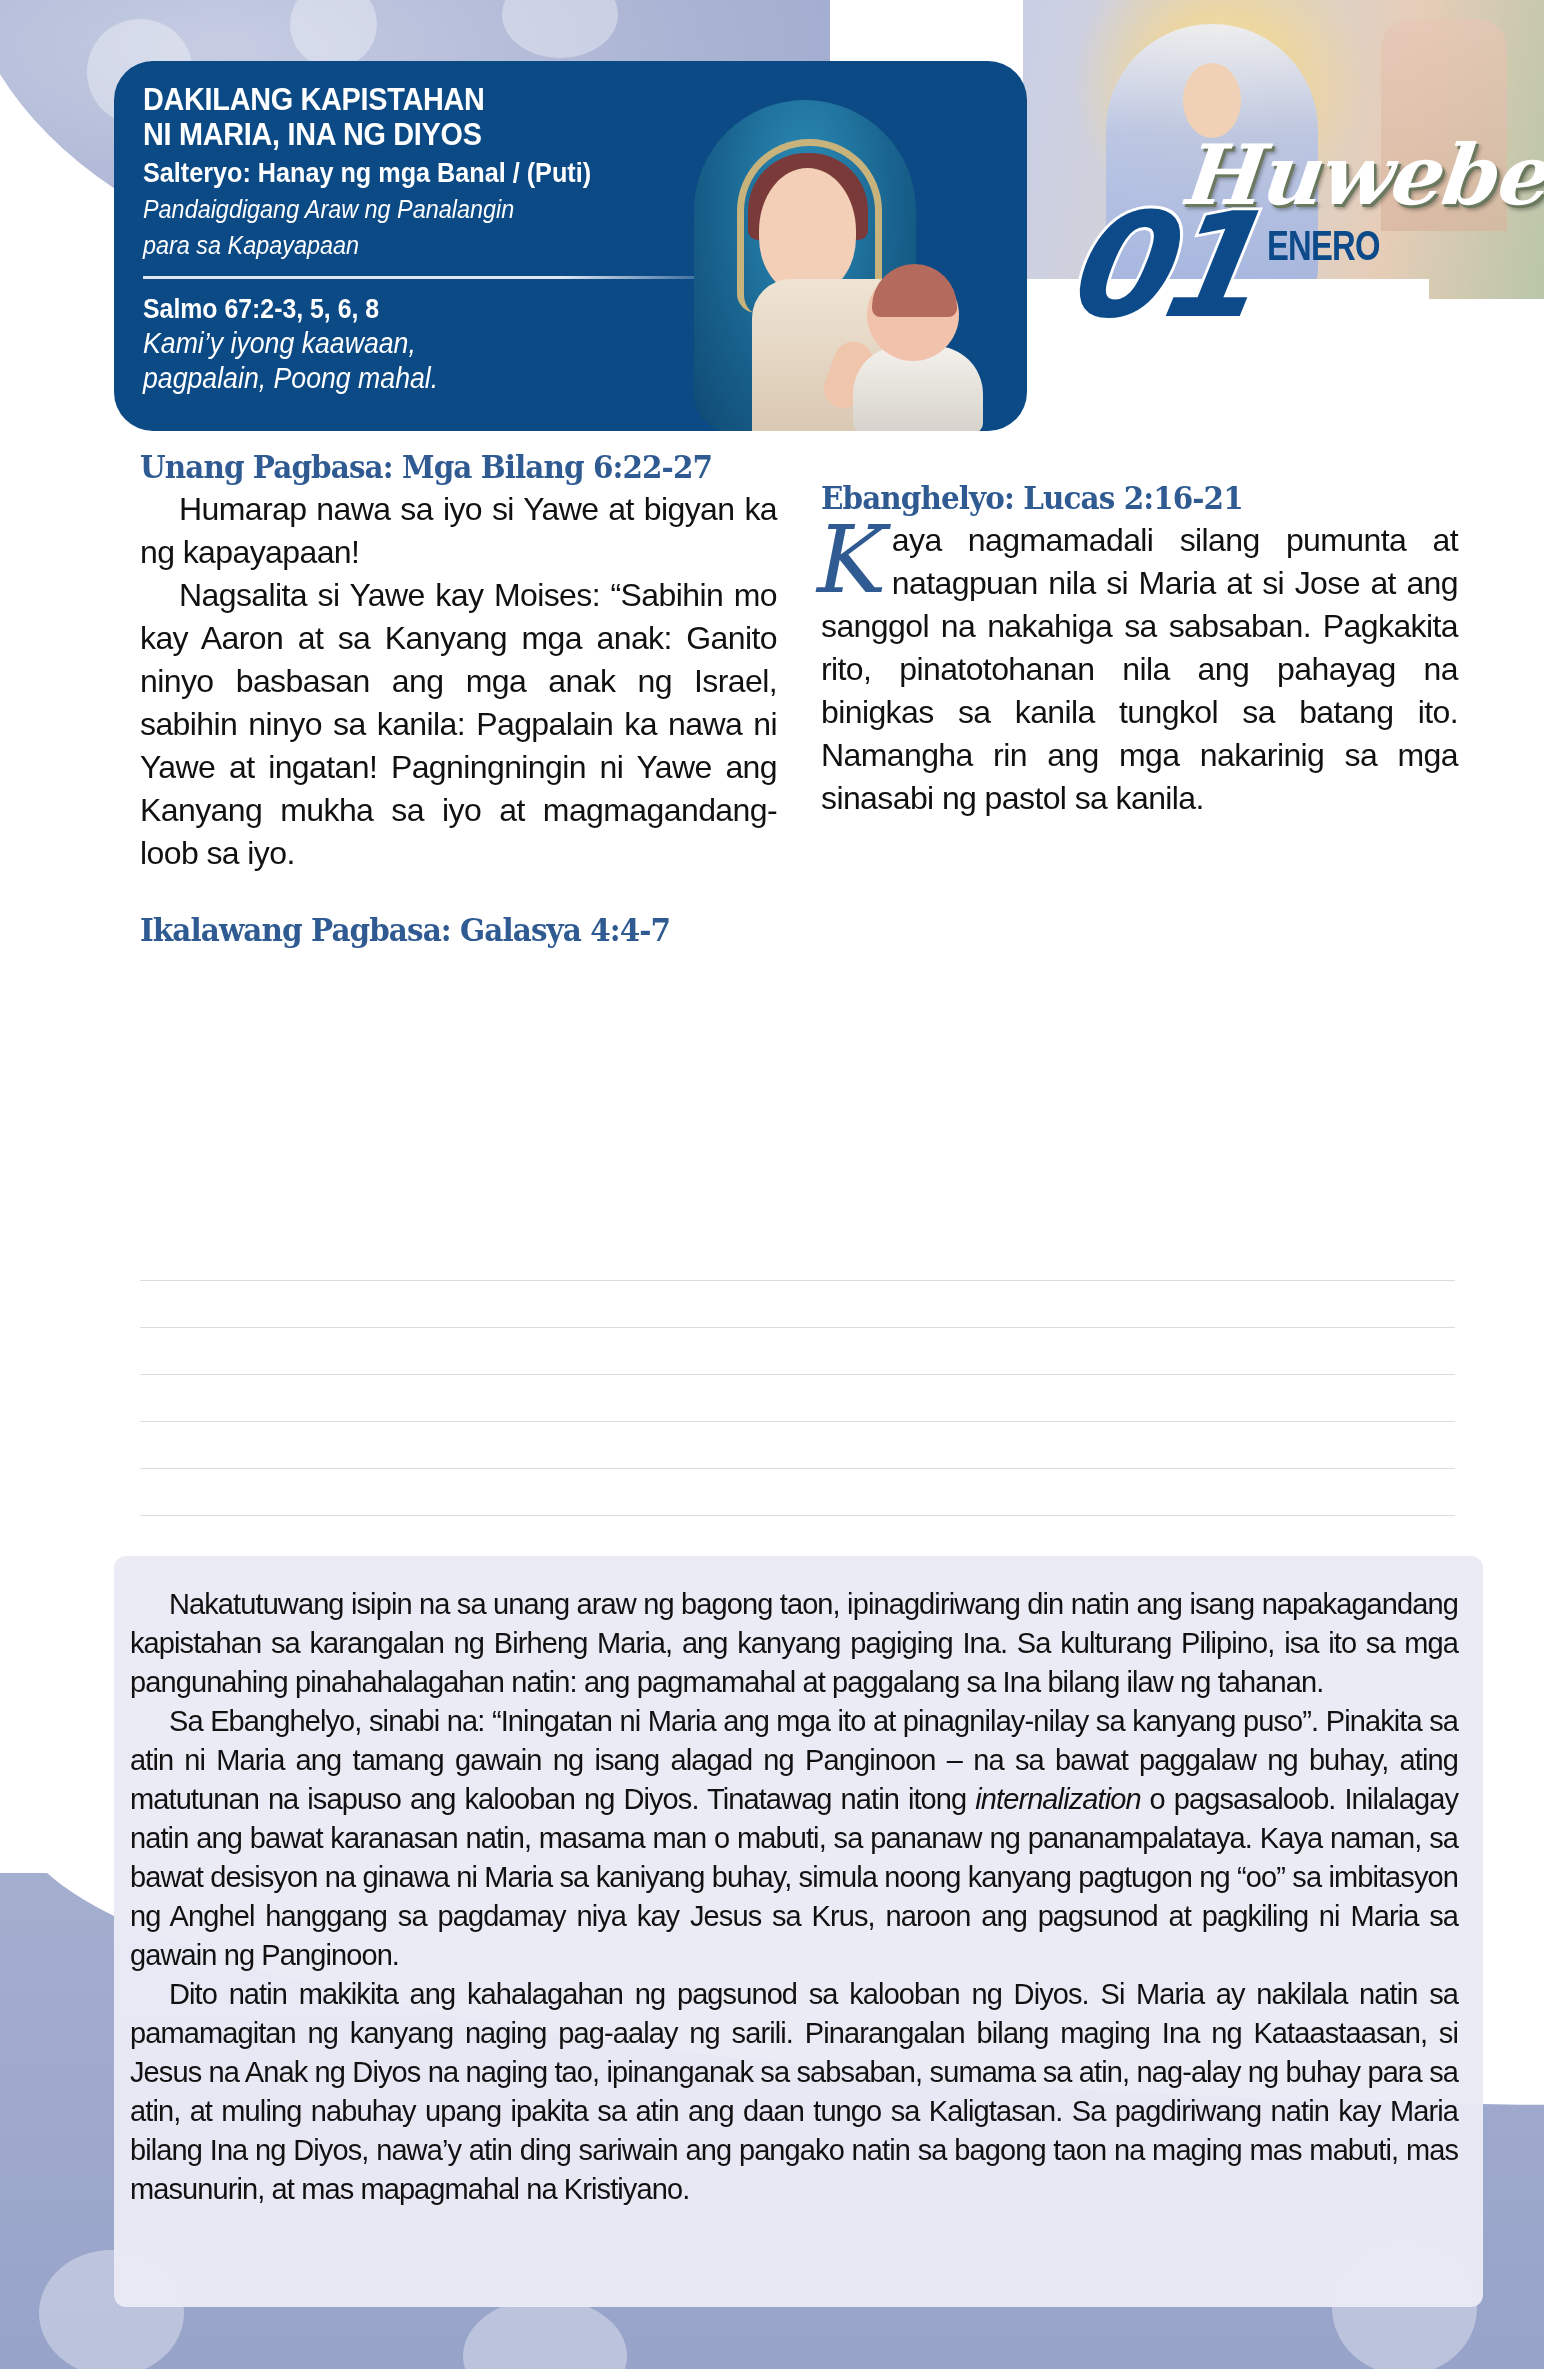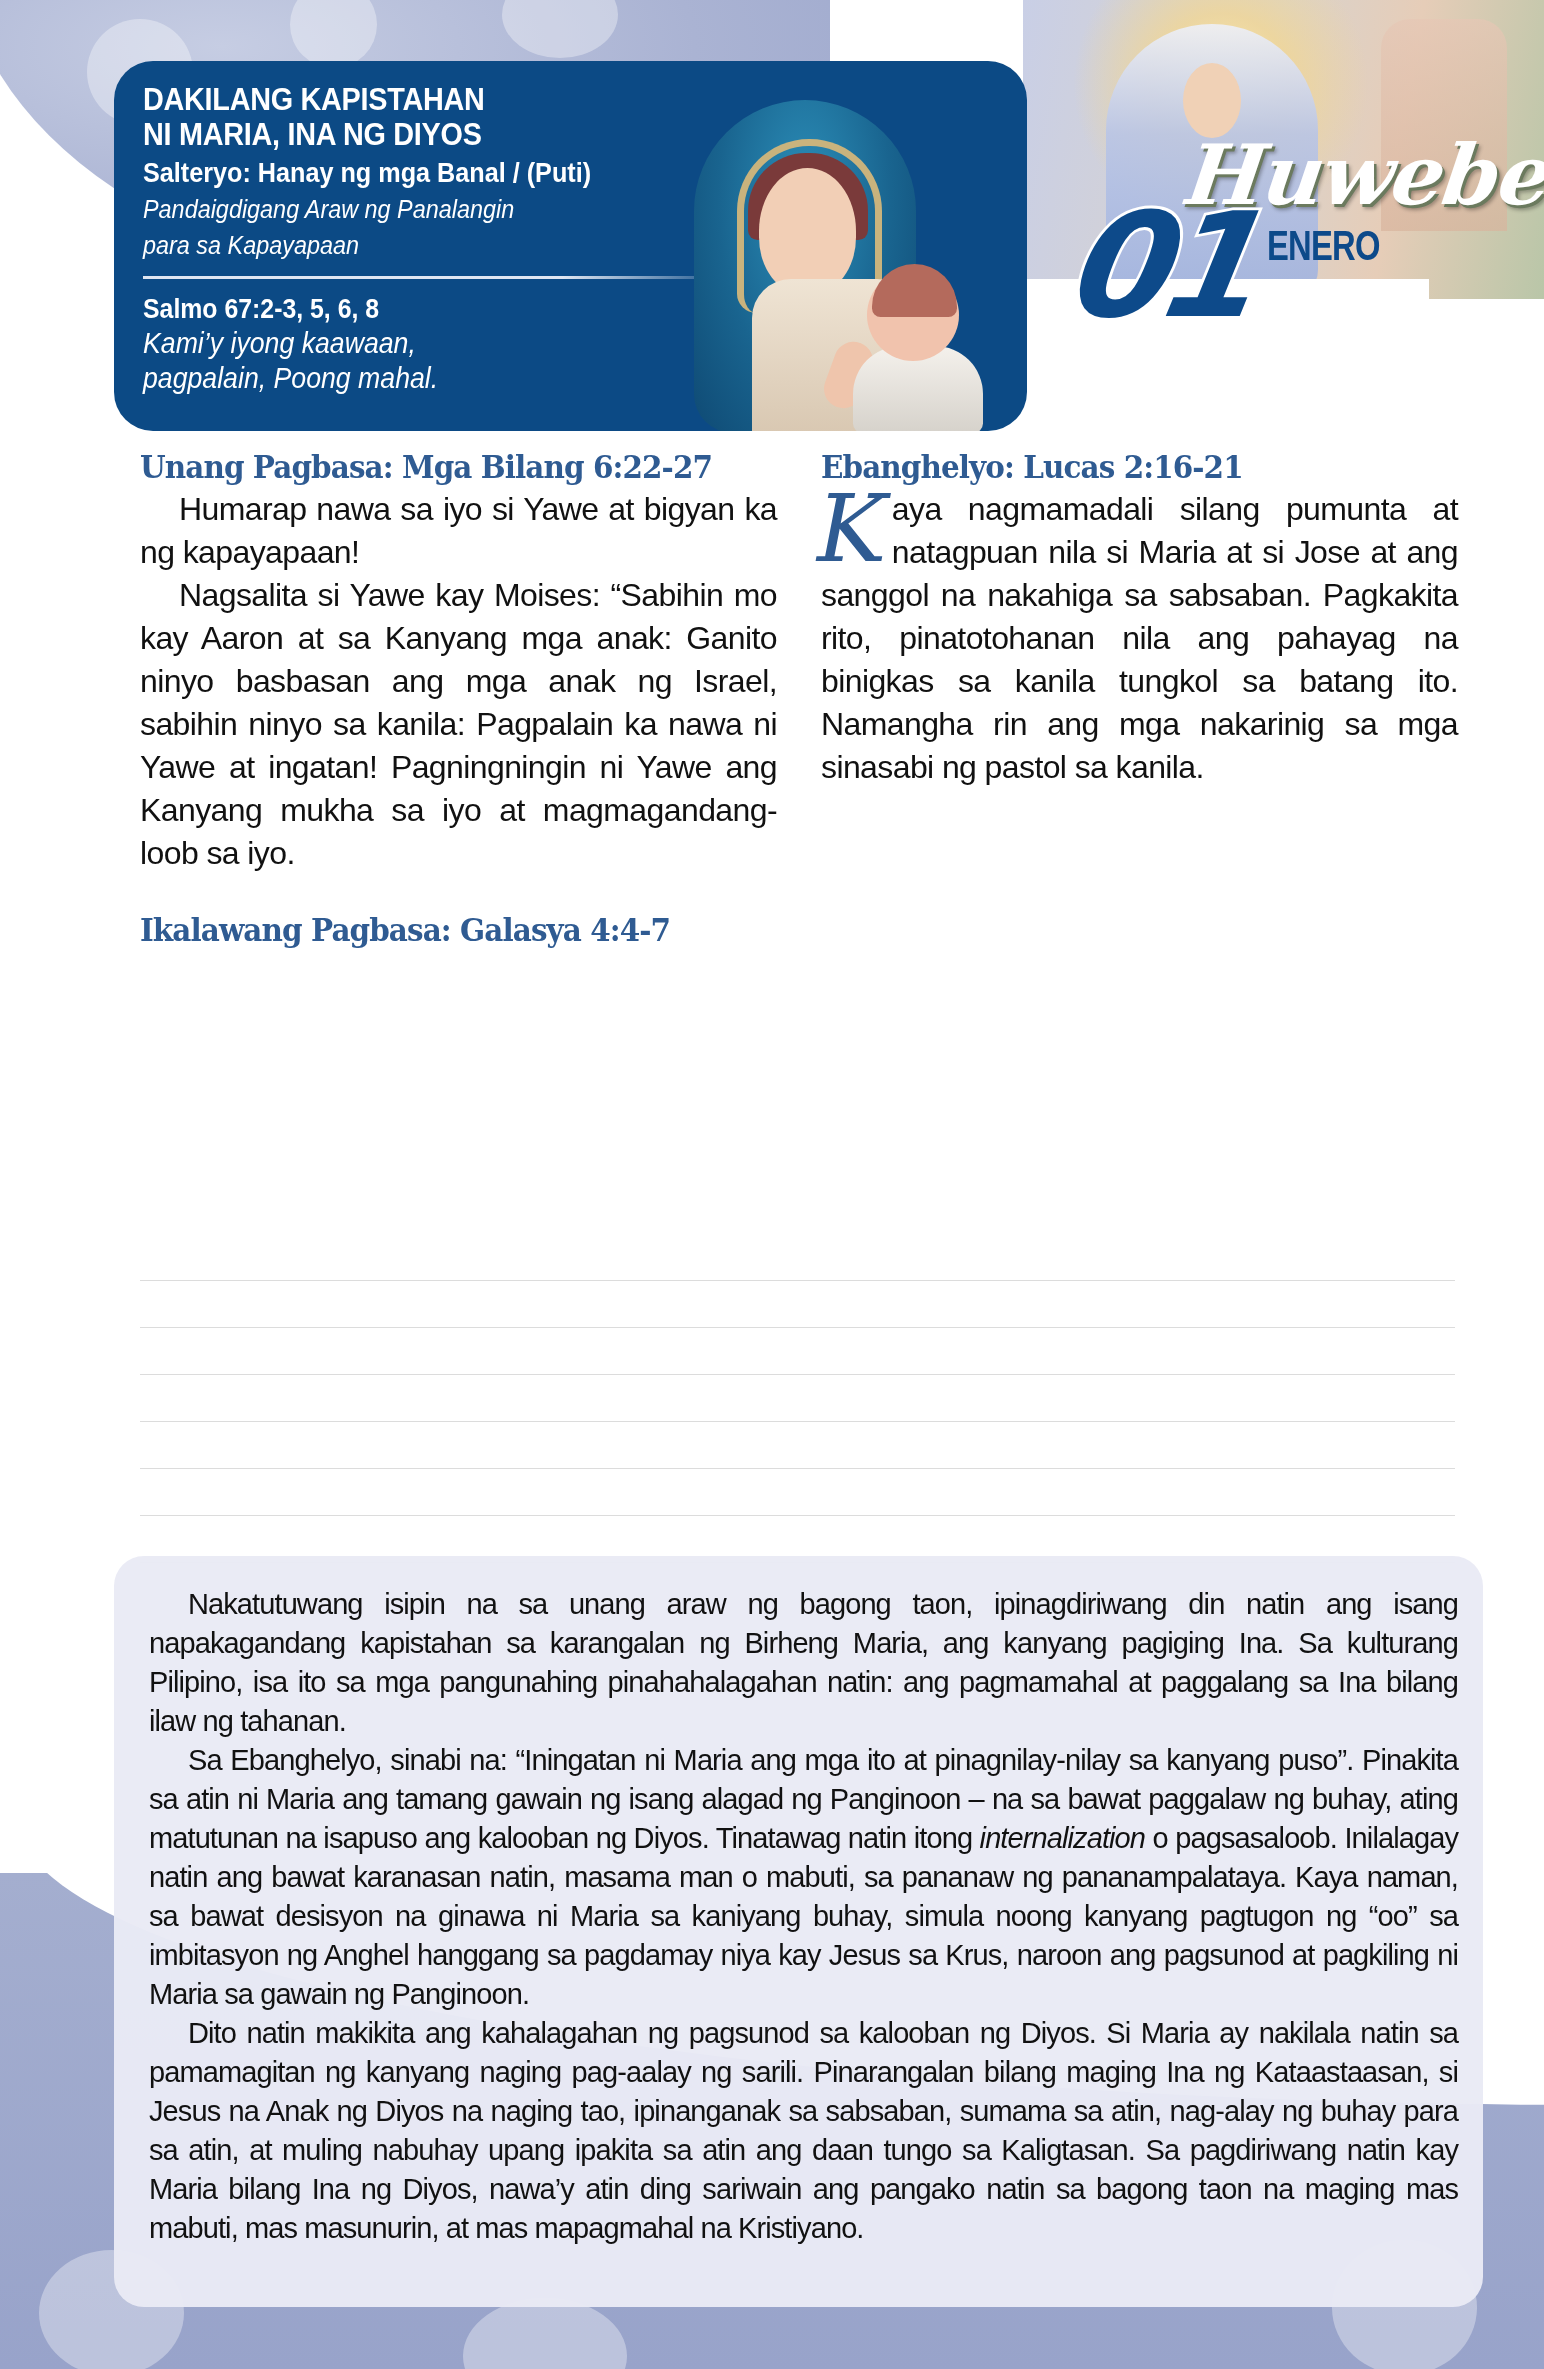--- a/index.html
+++ b/index.html
@@ -142,21 +142,21 @@
     border-radius: 48px 48px 9.7px 9.7px; background: linear-gradient(180deg, #f4f1ec, #d6d2cb);
   }
   .madonna .hands {
     position: absolute; left: 145px; top: 241px; width: 39px; height: 68px;
     border-radius: 19.3px; background: #efc5ac; transform: rotate(20deg);
   }
 
   
   .col { position: absolute; top: 447px; }
   .col-left { left: 140px; width: 637px; }
-  .col-right { left: 821px; width: 637px; }
+  .col-right { left: 821px; width: 637px; margin-top: 31px; }
   .reading-heading {
     font-family: "DejaVu Serif", serif; font-weight: bold; color: #2f5b92;
     font-size: 32px; line-height: 41px; letter-spacing: -1px; white-space: nowrap;
     transform: scaleX(0.92); transform-origin: left;
   }
   .reading-text {
     font-family: "Liberation Sans", sans-serif; font-size: 32px; line-height: 43px;
     text-align: justify; color: #111; letter-spacing: -0.6px;
   }
   .reading-text p { text-indent: 39px; }
@@ -167,22 +167,22 @@
   }
   .second-heading { margin-top: 35px; }
 
   
   .notes { position: absolute; left: 140px; top: 1280px; width: 1315px; }
   .note-line { height: 47px; border-top: 1.9px solid #dcdcdc; }
 
   
   .reflection {
     position: absolute; left: 114px; top: 1556px; width: 1369px; height: 751px;
-    background: rgba(233,234,245,0.97); border-radius: 30px;
-    padding: 29px 25px 0 35px;
+    background: rgba(233,234,245,0.97); border-radius: 12px;
+    padding: 29px 25px 0 16px;
   }
   .reflection-text {
     font-family: "Liberation Sans", sans-serif; font-size: 29px; line-height: 39px;
     text-align: justify; color: #111; letter-spacing: -0.9px;
   }
   .reflection-text p { text-indent: 39px; }
   .reflection-text em { font-style: italic; }
 </style>
 </head>
 <body>

